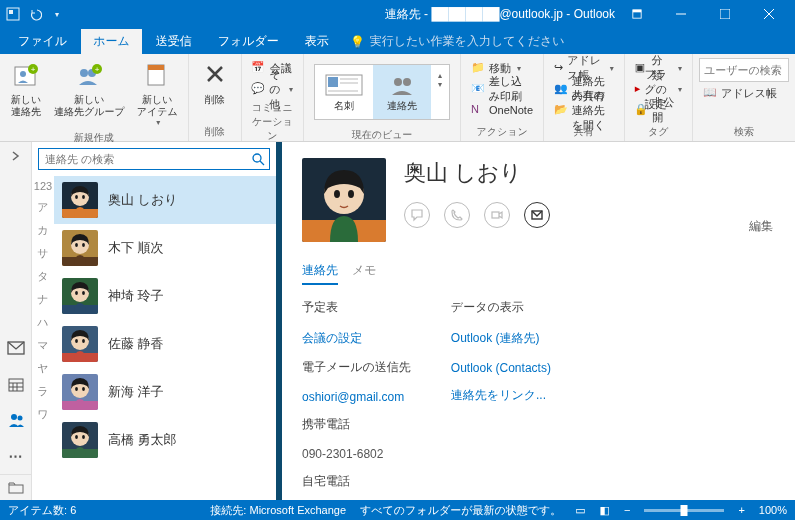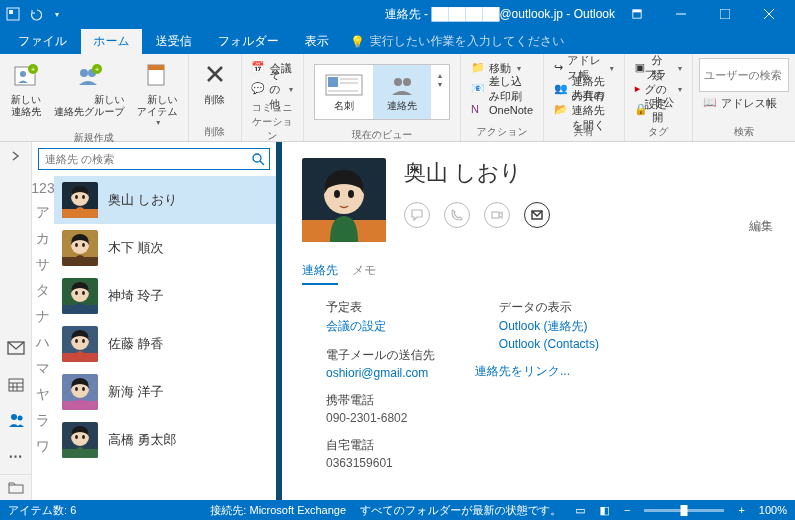--- a/index.html
+++ b/index.html
@@ -17,46 +17,46 @@
 .tab { padding: 4px 12px; color: #fff; font-size: 12px; cursor: pointer; }
 .tab.active { background: #f3f3f3; color: #0072c6; }
 .tell-me { color: #cde; font-size: 12px; padding: 4px 8px; display: flex; align-items: center; gap: 4px; }
 
 .ribbon { height: 88px; background: #f3f3f3; border-bottom: 1px solid #d4d4d4; display: flex; }
 .ribbon-group { border-right: 1px solid #e0e0e0; padding: 4px 6px 2px; display: flex; flex-direction: column; }
 .ribbon-group-content { flex: 1; display: flex; align-items: flex-start; gap: 4px; }
 .ribbon-group-label { text-align: center; font-size: 10px; color: #666; padding-top: 2px; }
 .ribbon-btn-large { display: flex; flex-direction: column; align-items: center; padding: 2px 4px; min-width: 40px; cursor: pointer; }
 .ribbon-btn-large .icon { width: 32px; height: 32px; display: flex; align-items: center; justify-content: center; }
-.ribbon-btn-large .label { font-size: 10px; text-align: right; line-height: 1.2; margin-top: 2px; }
+.ribbon-btn-large .label { font-size: 10px; text-align: center; line-height: 1.2; margin-top: 2px; }
 .ribbon-btn-small { display: flex; align-items: center; gap: 4px; padding: 2px 4px; font-size: 11px; cursor: pointer; height: 20px; }
 .ribbon-btn-small .icon { width: 14px; height: 14px; }
 .ribbon-col { display: flex; flex-direction: column; gap: 1px; }
-.ribbon-input { border: 1px solid #ccc; font-size: 11px; padding: 2px 4px; width: 90px; height: 34px; background:#fff; }
+.ribbon-input { border: 1px solid #ccc; font-size: 11px; padding: 2px 4px; width: 90px; height: 24px; background:#fff; }
 
 .view-toggle { display: flex; border: 1px solid #c5c5c5; background: #fff; }
 .view-toggle .vt-item { padding: 6px 4px; display: flex; flex-direction: column; align-items: center; font-size: 10px; min-width: 58px; }
 .view-toggle .vt-item.active { background: #cde6f7; }
 .view-toggle .vt-item .icon { height: 28px; display:flex; align-items:center; }
 
 .main { display: flex; height: calc(520px - 28px - 26px - 88px - 20px); }
 .navbar { width: 32px; background: #f3f3f3; border-right: 1px solid #e0e0e0; display: flex; flex-direction: column; }
 .navbar .nav-toggle { height: 28px; display: flex; align-items: center; justify-content: center; }
 .navbar .nav-spacer { flex: 1; }
 .navbar .nav-item { height: 36px; display: flex; align-items: center; justify-content: center; color: #555; }
 .navbar .nav-item.active { color: #0072c6; }
 .navbar .nav-bottom { height: 26px; display:flex; align-items:center; justify-content:center; border-top:1px solid #e0e0e0;}
 
 .list-pane { width: 250px; border-right: 6px solid #0c4a6e; display: flex; flex-direction: column; background:#fff; }
 .search-box { margin: 6px; border: 1px solid #0072c6; display: flex; align-items: center; height: 22px; }
 .search-box input { border: none; flex: 1; padding: 2px 6px; font-size: 11px; outline: none; }
 .search-box .search-icon { width: 22px; display:flex; align-items:center; justify-content:center; color:#0072c6; }
 
 .list-body { flex: 1; display: flex; overflow: hidden; }
-.index-col { width: 22px; background: #fff; font-size: 14px; color: #888; display: flex; flex-direction: column; align-items: center; padding-top: 4px; gap: 8px; }
+.index-col { width: 22px; background: #fff; font-size: 11px; color: #888; display: flex; flex-direction: column; align-items: center; padding-top: 4px; gap: 8px; }
 .contacts { flex: 1; overflow-y: auto; }
 .contact-row { display: flex; align-items: center; gap: 10px; padding: 6px 8px; cursor: pointer; }
 .contact-row.selected { background: #cde6f7; }
 .contact-row .avatar { width: 36px; height: 36px; border-radius: 2px; }
 .contact-row .name { font-size: 13px; }
 
 .reading-pane { flex: 1; padding: 16px 20px 10px 20px; overflow-y: auto; position: relative; }
 .card-header { display: flex; gap: 18px; align-items: flex-start; }
 .card-avatar { width: 84px; height: 84px; border-radius: 2px; }
 .card-title { font-size: 22px; color: #333; font-weight: 300; }
@@ -67,21 +67,21 @@
 
 .card-tabs { display: flex; gap: 14px; margin-top: 20px; font-size: 12px; }
 .card-tab { color: #888; padding-bottom: 4px; cursor: pointer; }
 .card-tab.active { color: #0072c6; border-bottom: 2px solid #0072c6; }
 
 .card-body { display: flex; margin-top: 14px; gap: 40px; }
 .card-col { display: flex; flex-direction: column; gap: 12px; }
 .field-label { font-size: 12px; color: #444; }
 .field-link { font-size: 12px; color: #0072c6; cursor: pointer; }
 .field-value { font-size: 12px; color: #555; }
-.field-group { display:flex; flex-direction:column; gap:2px;margin-left:24px; }
+.field-group { display:flex; flex-direction:column; gap:14px; }
 
 .statusbar { height: 20px; background: #0072c6; color: #fff; display: flex; align-items: center; font-size: 11px; padding: 0 8px; gap: 14px; }
 .statusbar .sb-spacer { flex: 1; }
 .statusbar .sb-item { display:flex; align-items:center; gap:4px; }
 .zoom-slider { width: 80px; height: 3px; background: rgba(255,255,255,0.5); position: relative; }
 .zoom-slider .thumb { width: 7px; height: 11px; background: #fff; position: absolute; left: 50%; top: -4px; transform: translateX(-50%); }
 
 .chev::after { content: "▾"; font-size: 8px; margin-left: 2px; color: #666; }
 svg { display: block; }
 </style>

